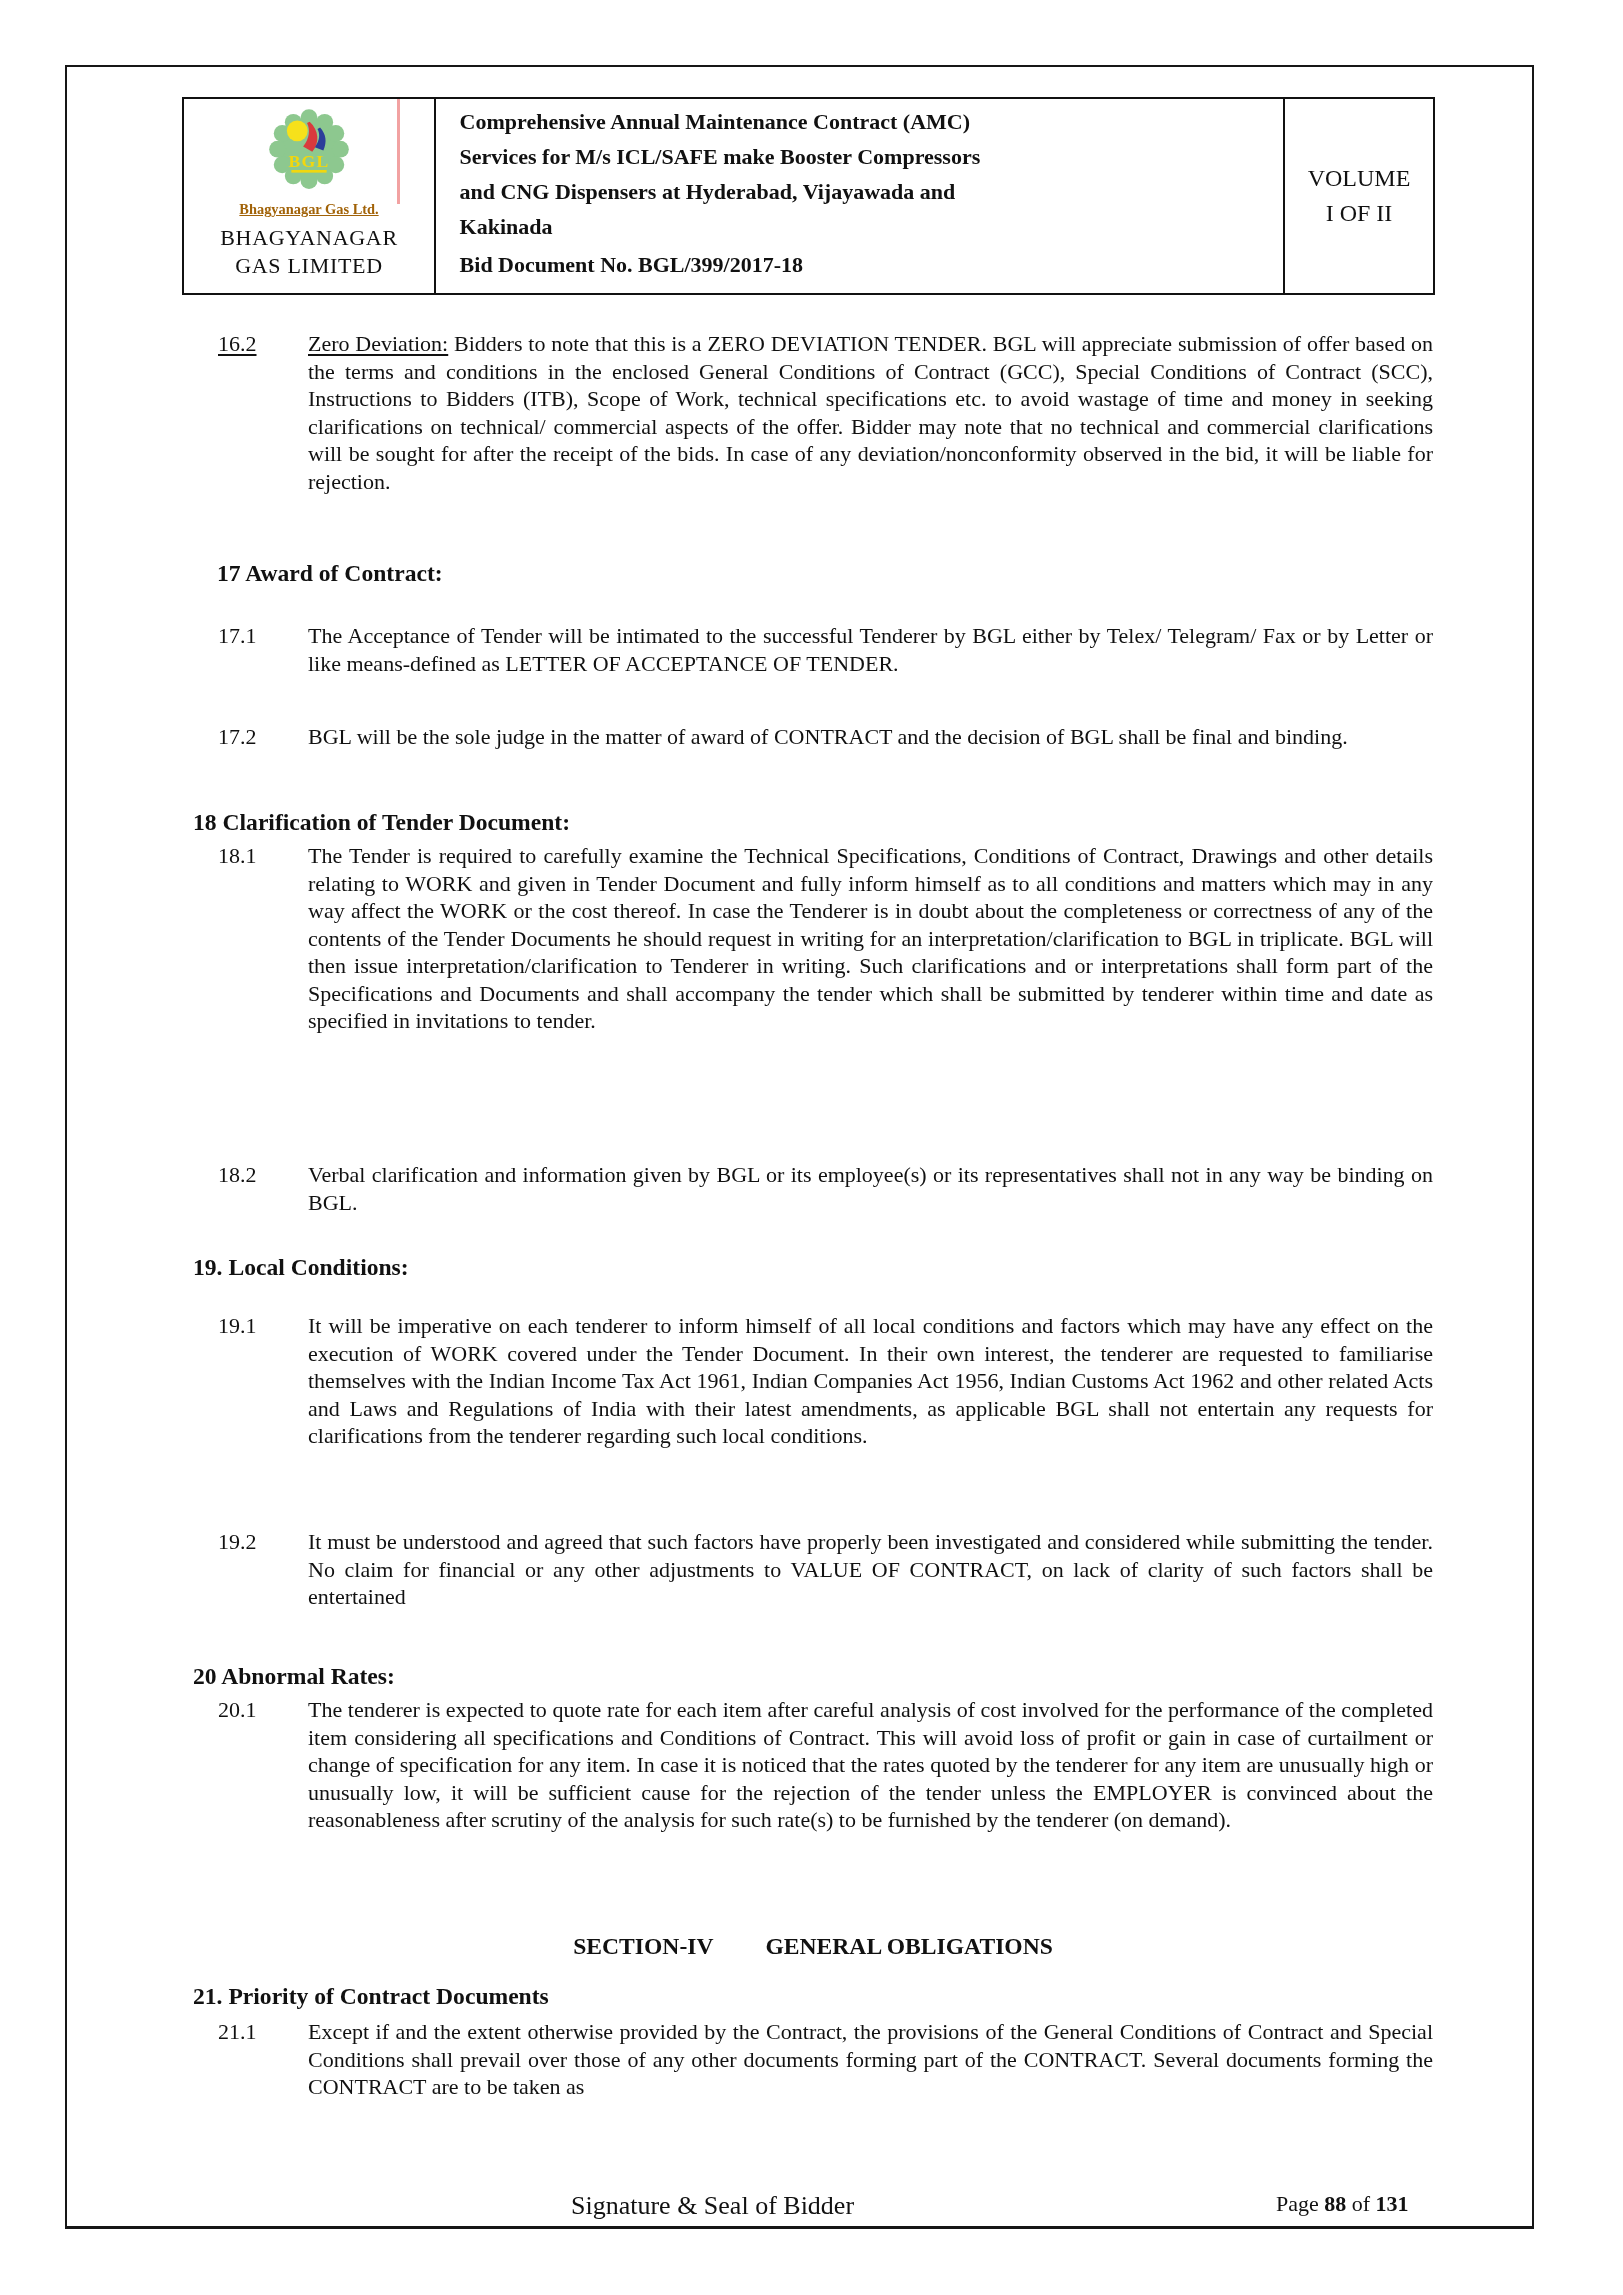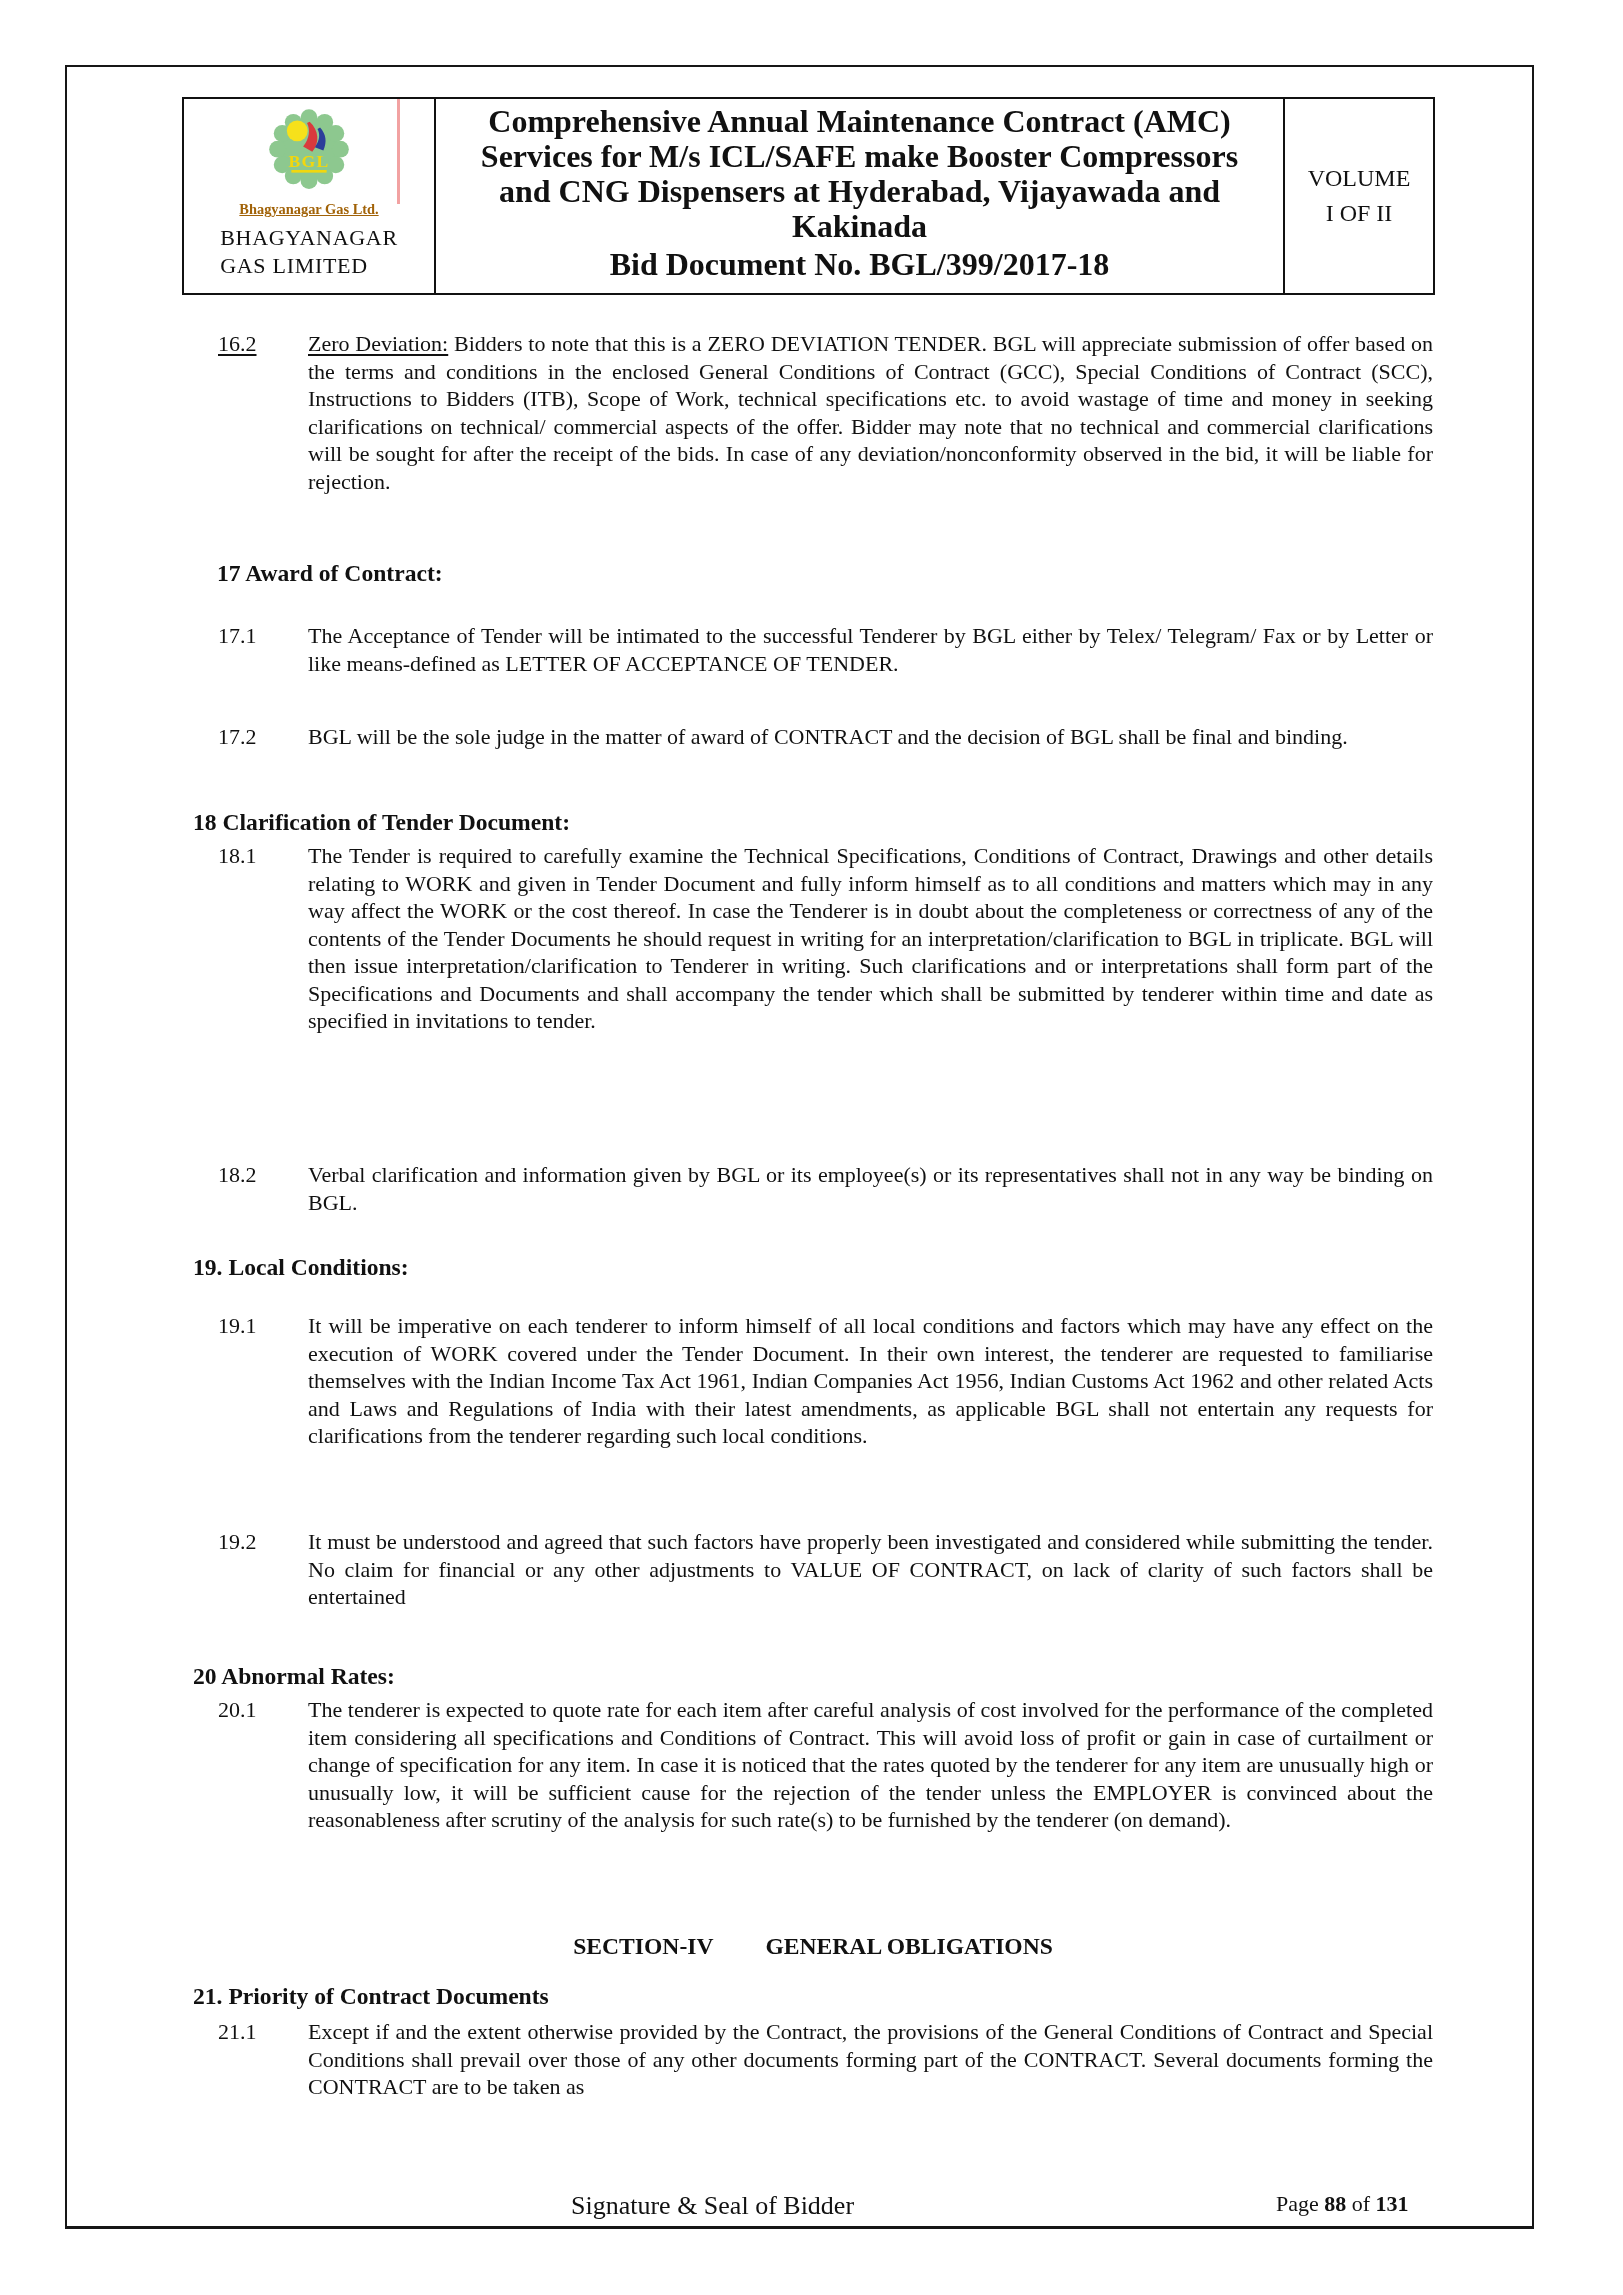--- a/index.html
+++ b/index.html
@@ -17,25 +17,25 @@
     position:absolute; left:115px; top:30px; width:1253px; height:198px;
     border:2.6px solid #111; box-sizing:border-box; display:flex; background:#fff;
   }
   .cell-logo {
     width:252px; box-sizing:border-box; border-right:2.6px solid #111;
     display:flex; flex-direction:column; align-items:center; justify-content:flex-start;
     position:relative; padding-top:6.5px;
   }
   .pink-line { position:absolute; right:34px; top:0; width:2.6px; height:105px; background:#f2a2a2; }
   .logo-caption { font-size:14.4px; font-weight:bold; color:#a16207; line-height:15.7px; margin-top:-1.3px;text-decoration:underline; }
-  .company-name { font-size:22px; line-height:27.5px; margin-top:6.5px; letter-spacing:0.7px; }
+  .company-name { font-size:22px; line-height:27.5px; text-align:center; margin-top:6.5px; letter-spacing:0.7px; }
   .cell-title {
     flex:1; box-sizing:border-box; border-right:2.6px solid #111;
-    text-align:center; padding:5.2px 23.6px 0 23.6px;
-    font-weight:bold; font-size:32px; line-height:35px;
+    text-align:left; padding:5.2px 23.6px 0 23.6px;
+    font-weight:bold; font-size:22px; line-height:35px;
   }
   .bid-line { margin-top:2.6px; }
   .cell-volume {
     width:148px; box-sizing:border-box; display:flex; flex-direction:column;
     align-items:center; justify-content:center; font-size:24px; line-height:35px; text-align:center;
   }
   
   .block { position:absolute; left:126px; width:1240px; font-size:22px; line-height:27.5px; text-align:justify; }
   .clause { padding-left:115px; box-sizing:border-box; }
   .clause .num { position:absolute; left:25px; top:0; text-align:right; }

